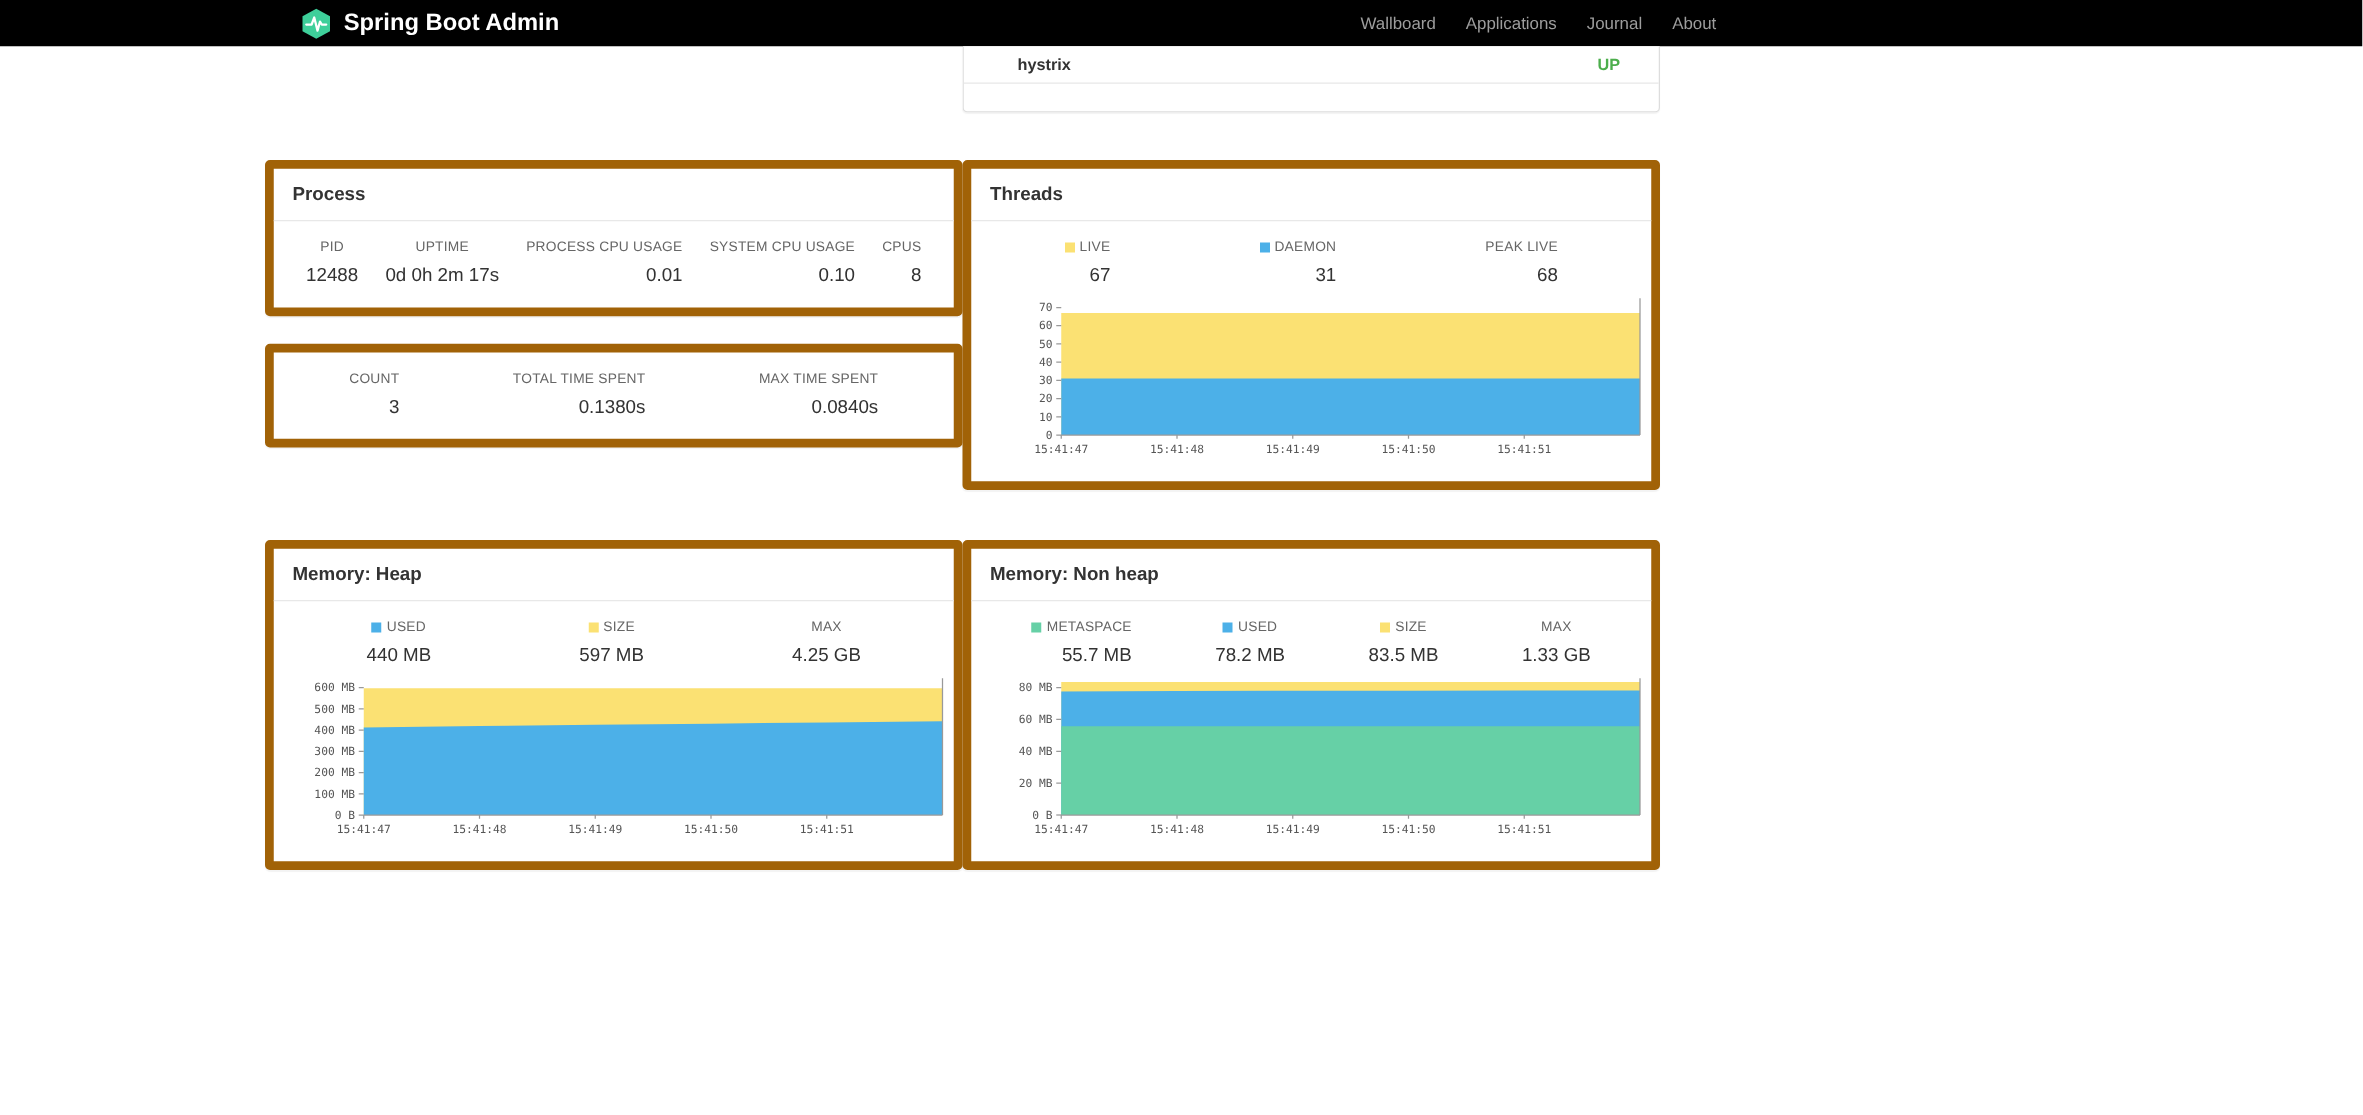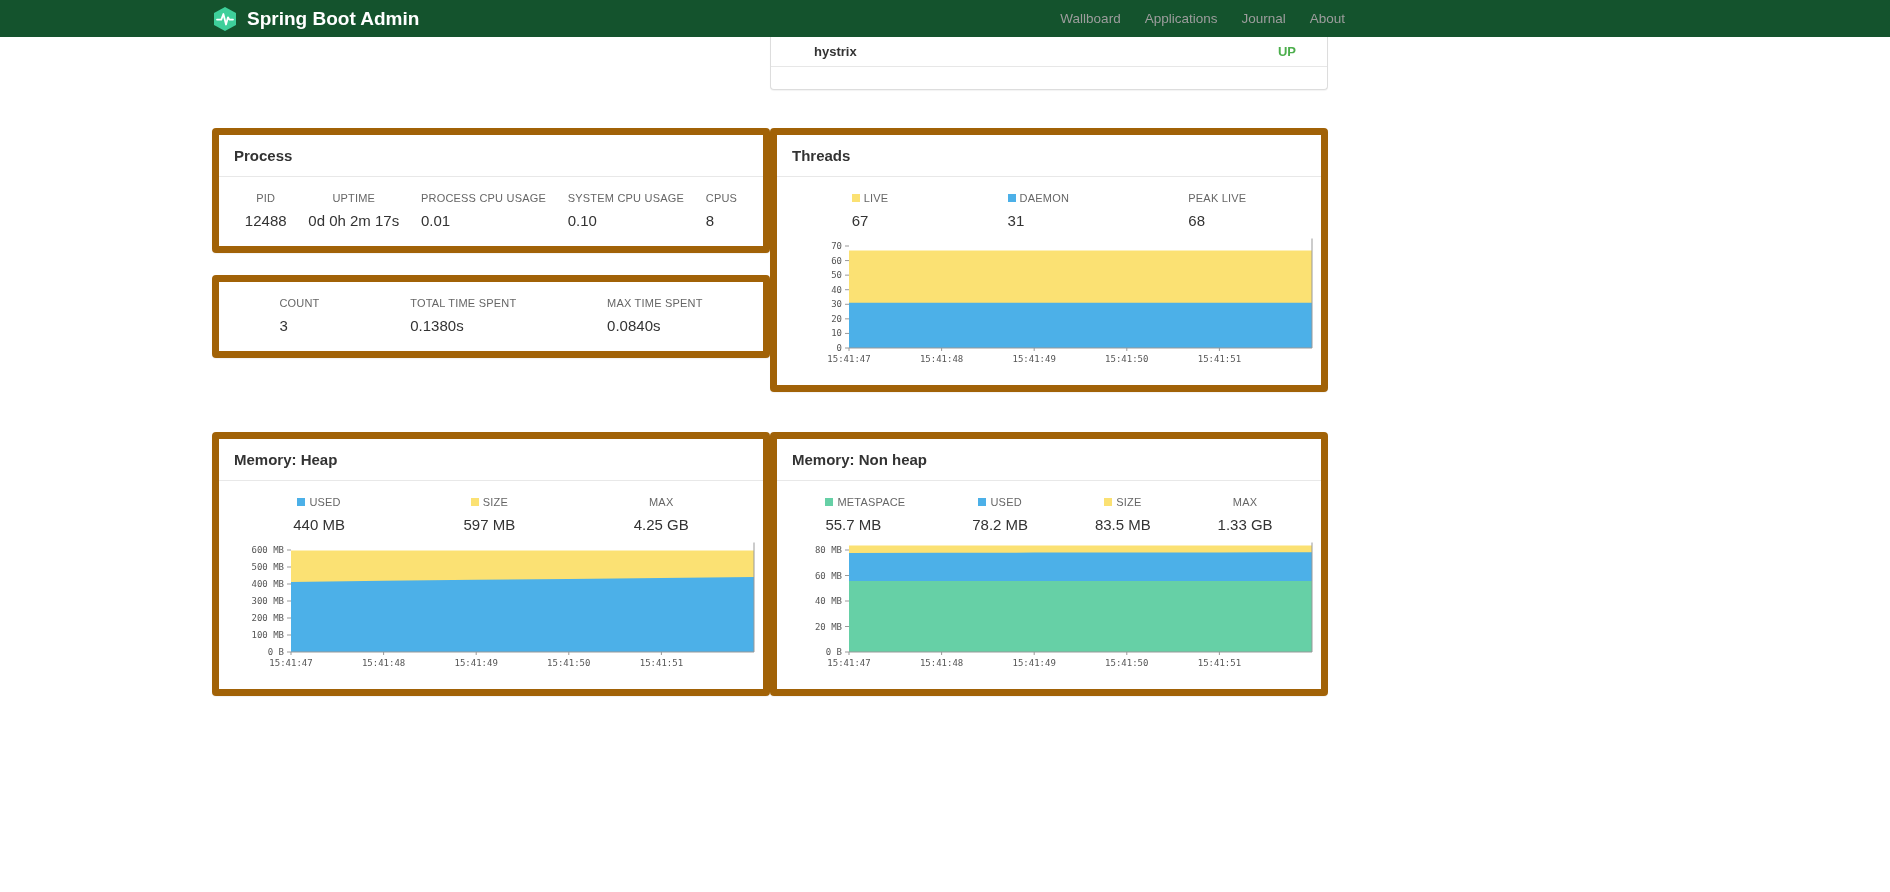--- a/index.html
+++ b/index.html
@@ -9,22 +9,23 @@
     color: #333;
     width: 1890px;
     height: 892px;
     overflow: hidden;
   }
   a { text-decoration: none; cursor: pointer; }
 
   
   .navbar {
     height: 37px;
-    background: #14532d;
+    background: #000000;
     width: 100%;
+    padding-left: 28px;
   }
   .nav-inner {
     width: 1133px;
     margin-left: 212px;
     height: 37px;
     display: flex;
     align-items: center;
     justify-content: space-between;
   }
   .brand {
@@ -88,21 +89,21 @@
     font-size: 13px;
     font-weight: bold;
   }
   .app-name { color: #333; }
   .app-status { font-weight: bold; margin-left: 36px; }
 
   
   .metrics {
     display: flex;
     justify-content: space-around;
-    text-align: left;
+    text-align: right;
   }
   .metric { padding: 0 4px; }
   .metric-label {
     font-size: 11px;
     color: #666;
     letter-spacing: .2px;
     display: flex;
     align-items: center;
     justify-content: center;
     gap: 4px;

